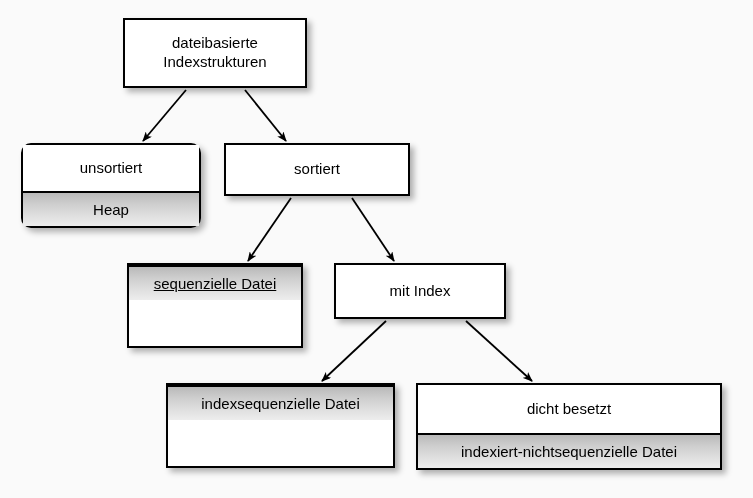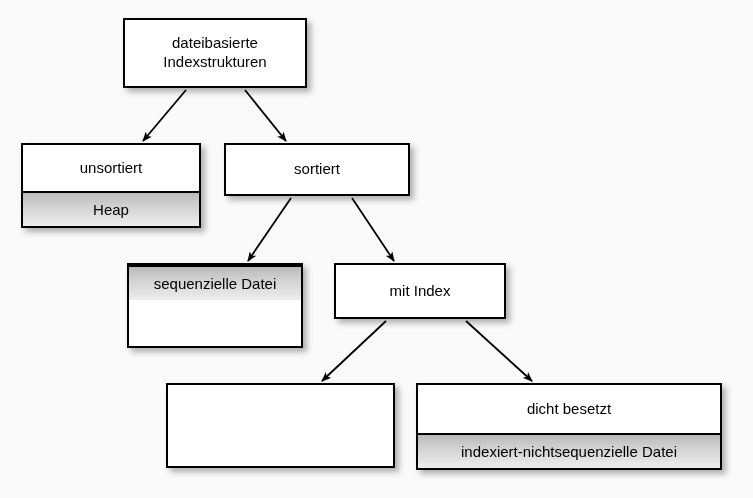--- a/index.html
+++ b/index.html
@@ -79,33 +79,34 @@
         <line x1="352" y1="198" x2="394" y2="261" stroke="#000000" stroke-width="1.8" marker-end="url(#arrowhead)"></line>
         <line x1="386" y1="321" x2="322" y2="381" stroke="#000000" stroke-width="1.8" marker-end="url(#arrowhead)"></line>
         <line x1="466" y1="321" x2="532" y2="381" stroke="#000000" stroke-width="1.8" marker-end="url(#arrowhead)"></line>
       </g>
   </svg>
   <div id="node-layer">
       <div class="node" style="left: 123px; top: 18px; width: 184px; height: 70px;">
         <div class="node-title">dateibasierte
 Indexstrukturen</div>
       </div>
-      <div class="node" style="left: 21px; top: 143px; width: 180px; height: 85px;">
+      <div class="node" style="left: 21px; top: 143px; width: 180px; height: 85px; border-radius: 10px;">
         <div class="node-title">unsortiert</div>
         <div class="node-sub" style="height: 35px;">Heap</div>
       </div>
       <div class="node" style="left: 224px; top: 143px; width: 186px; height: 53px;">
         <div class="node-title">sortiert</div>
       </div>
       <div class="node" style="left: 127px; top: 263px; width: 176px; height: 85px;">
-        <div class="node-sub" style="height: 35px;">sequenzielle Datei</div>
+        <div class="node-sub" style="height: 35px; text-decoration: underline;">sequenzielle Datei</div>
       </div>
       <div class="node" style="left: 334px; top: 263px; width: 172px; height: 56px;">
         <div class="node-title">mit Index</div>
       </div>
       <div class="node" style="left: 166px; top: 383px; width: 229px; height: 85px;">
+        <div class="node-sub" style="height: 35px;">indexsequenzielle Datei</div>
       </div>
       <div class="node" style="left: 416px; top: 383px; width: 306px; height: 87px;">
         <div class="node-title">dicht besetzt</div>
         <div class="node-sub" style="height: 35px; text-align: right;">indexiert-nichtsequenzielle Datei</div>
       </div>
     </div>
 </div>
 
 </body></html>

